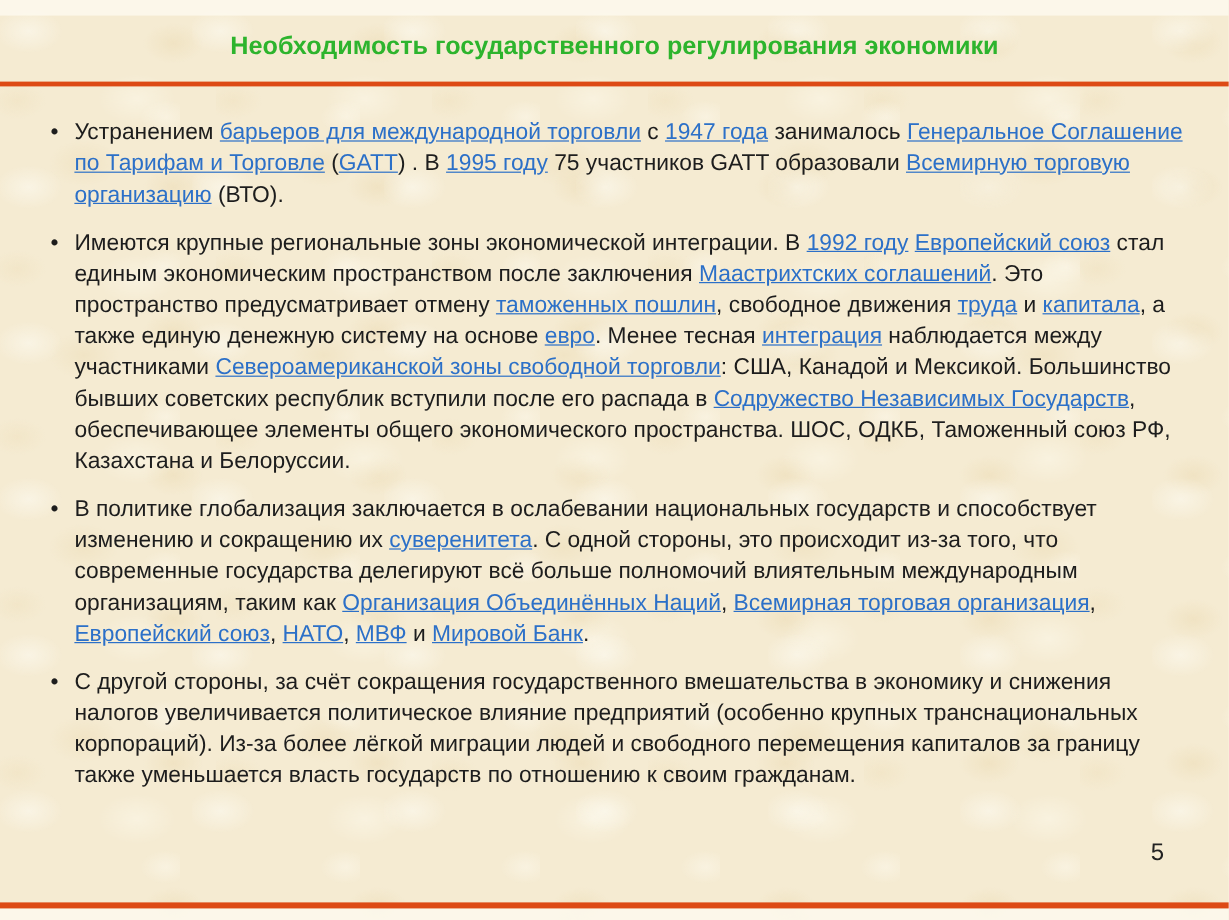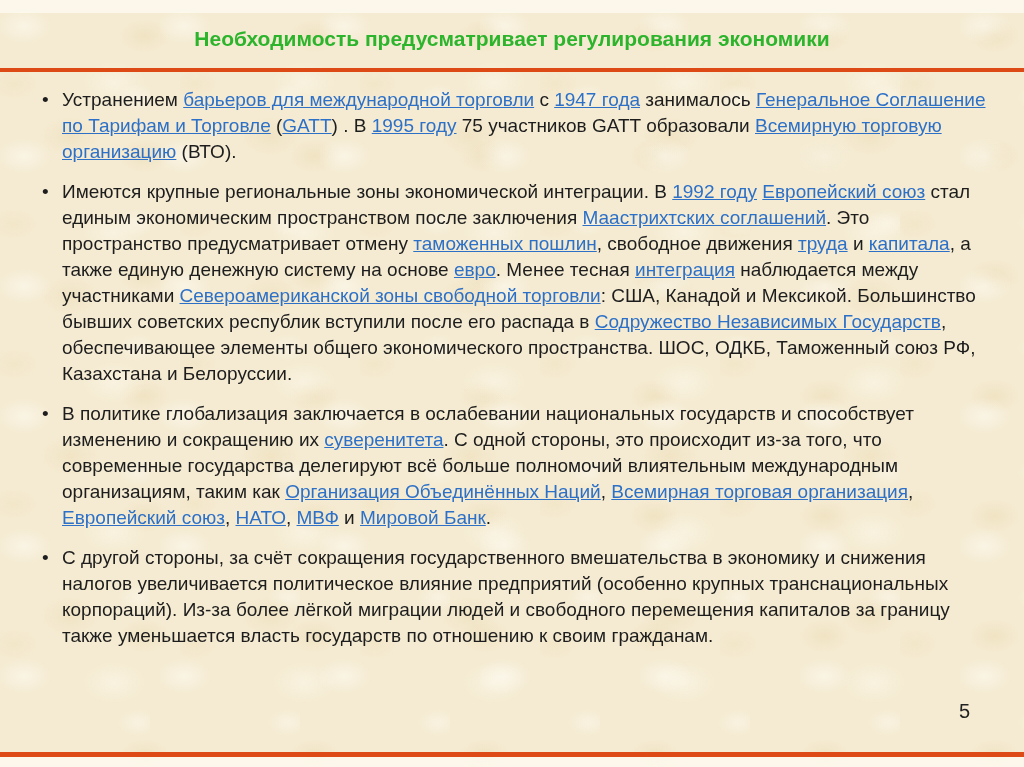--- a/index.html
+++ b/index.html
@@ -26,21 +26,21 @@
     position:absolute; top:27px; left:0; width:100%;
     text-align:center; font-size:21px; font-weight:bold;
     color: var(--title-green, #2db42d);
   }
 
   .rule { position:absolute; left:0; right:0; background: var(--rule-orange, #dd4a15); }
   .rule-top    { top:68px;  height:4px; }
   .rule-bottom { top:752px; height:5px; }
 
   ul.bullets {
-    position:absolute; top:87px; left:40px; right:34px;
+    position:absolute; top:98px; left:40px; right:34px;
     list-style:none;
     font-size:19px; line-height:26px;
     color: var(--body-text, #1d1d1d);
   }
   ul.bullets li { position:relative; padding-left:22px; margin-bottom:14px; }
   ul.bullets li::before {
     content:"\2022";
     position:absolute; left:2px; top:0;
     color: var(--body-text, #1d1d1d);
   }
@@ -52,21 +52,21 @@
     font-size:20px; color:#222;
   }
 </style>
 </head>
 <body>
 
 <div class="slide" style="--background: #f5ebd2; --title-green: #2db42d; --rule-orange: #dd4a15; --link-blue: #2c70c8; --body-text: #1d1d1d;">
   <div class="edge-band-top"></div>
   <div class="edge-band-bottom"></div>
 
-  <div class="title">Необходимость предусматривает регулирования экономики</div>
+  <div class="title">Необходимость государственного регулирования экономики</div>
   <div class="rule rule-top"></div>
 
   <ul class="bullets">
       <li><span> Устранением </span><a class="lnk" href="#">барьеров для международной торговли</a><span> с </span><a class="lnk" href="#">1947 года</a><span> занималось </span><a class="lnk" href="#">Генеральное Соглашение по Тарифам и Торговле</a><span> (</span><a class="lnk" href="#">GATT</a><span>) . В </span><a class="lnk" href="#">1995 году</a><span> 75 участников GATT образовали </span><a class="lnk" href="#">Всемирную торговую организацию</a><span> (ВТО).</span></li>
       <li><span> Имеются крупные региональные зоны экономической интеграции. В </span><a class="lnk" href="#">1992 году</a><span> </span><a class="lnk" href="#">Европейский союз</a><span> стал единым экономическим пространством после заключения </span><a class="lnk" href="#">Маастрихтских соглашений</a><span>. Это пространство предусматривает отмену </span><a class="lnk" href="#">таможенных пошлин</a><span>, свободное движения </span><a class="lnk" href="#">труда</a><span> и </span><a class="lnk" href="#">капитала</a><span>, а также единую денежную систему на основе </span><a class="lnk" href="#">евро</a><span>. Менее тесная </span><a class="lnk" href="#">интеграция</a><span> наблюдается между участниками </span><a class="lnk" href="#">Североамериканской зоны свободной торговли</a><span>: США, Канадой и Мексикой. Большинство бывших советских республик вступили после его распада в </span><a class="lnk" href="#">Содружество Независимых Государств</a><span>, обеспечивающее элементы общего экономического пространства. ШОС, ОДКБ, Таможенный союз РФ, Казахстана и Белоруссии.</span></li>
       <li><span> В политике глобализация заключается в ослабевании национальных государств и способствует изменению и сокращению их </span><a class="lnk" href="#">суверенитета</a><span>. С одной стороны, это происходит из-за того, что современные государства делегируют всё больше полномочий влиятельным международным организациям, таким как </span><a class="lnk" href="#">Организация Объединённых Наций</a><span>, </span><a class="lnk" href="#">Всемирная торговая организация</a><span>, </span><a class="lnk" href="#">Европейский союз</a><span>, </span><a class="lnk" href="#">НАТО</a><span>, </span><a class="lnk" href="#">МВФ</a><span> и </span><a class="lnk" href="#">Мировой Банк</a><span>.</span></li>
       <li><span> С другой стороны, за счёт сокращения государственного вмешательства в экономику и снижения налогов увеличивается политическое влияние предприятий (особенно крупных транснациональных корпораций). Из-за более лёгкой миграции людей и свободного перемещения капиталов за границу также уменьшается власть государств по отношению к своим гражданам.</span></li>
     </ul>
 
   <div class="page-number">5</div>

